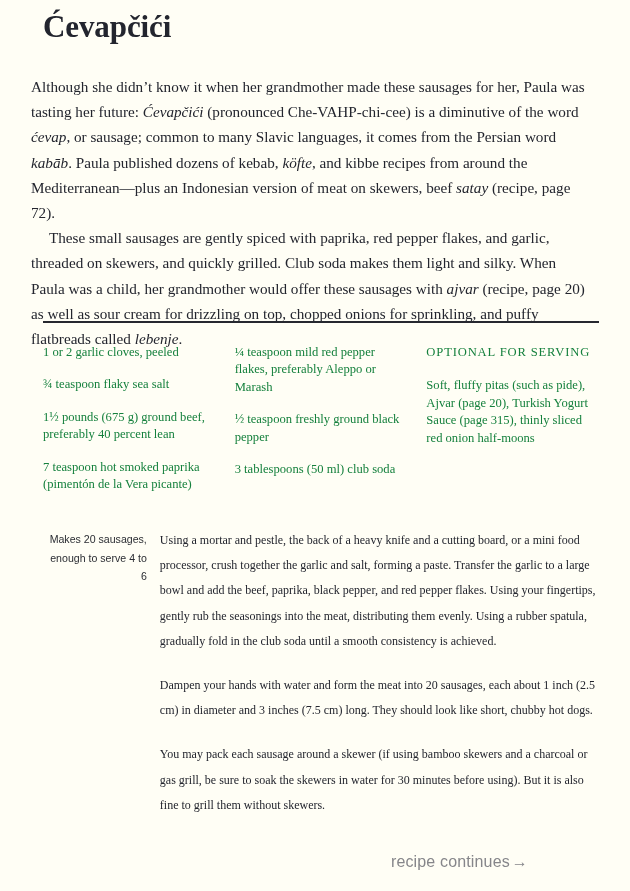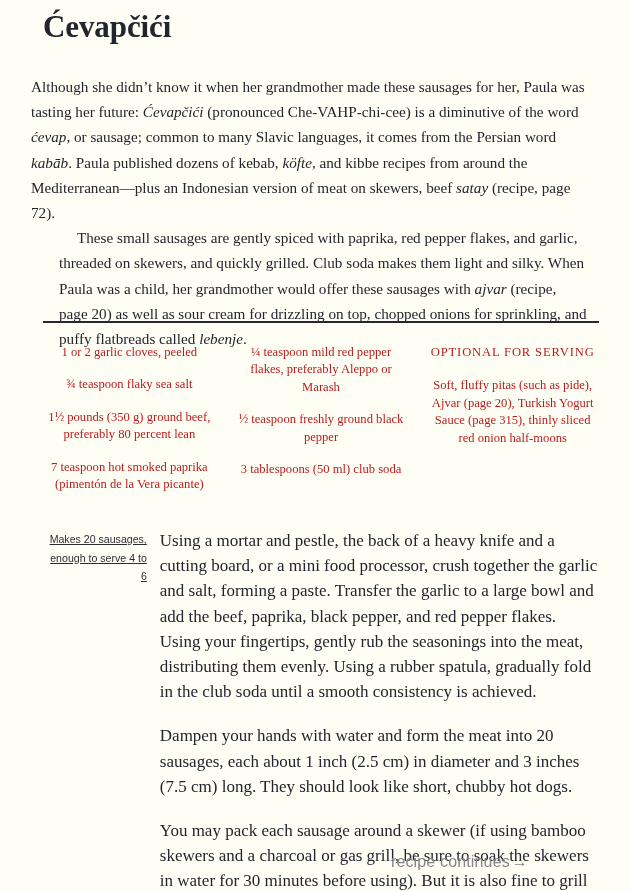--- a/index.html
+++ b/index.html
@@ -46,21 +46,20 @@
   }
   .headnote p {
     margin: 0;
     font-size: 15.2px;
     line-height: 25.2px;
     text-align: left;
     color: #23252e;
   }
   .headnote p.indented {
     text-indent: 18px;
-    margin-left: 28px;
   }
   .headnote em { font-style: italic; }
 
   
   .divider {
     position: absolute;
     left: 43px;
     top: 321px;
     width: 556px;
     height: 2px;
@@ -79,22 +78,21 @@
   }
   .ing-col {
     width: 173px;
     margin-right: 19px;
   }
   .ing-col:last-child { margin-right: 0; }
   .ing-col p {
     margin: 0 0 15px 0;
     font-size: 12.6px;
     line-height: 17.4px;
-    color: #b91c1c;
-    text-align: center;
+    color: #15803d;
   }
   .ing-col p:last-child { margin-bottom: 0; }
   .ing-heading {
     font-size: 10.4px;
     font-weight: normal;
     letter-spacing: 0.85px;
     font-variant: small-caps;
     text-transform: uppercase;
     margin: 0 0 16px 0 !important;
     color: #23252e;
@@ -112,29 +110,28 @@
     align-items: flex-start;
   }
   .yield-note {
     width: 104px;
     text-align: right;
     font-family: "Liberation Sans", "DejaVu Sans", sans-serif;
     font-size: 10.6px;
     line-height: 18.6px;
     color: #2b2d33;
     padding-top: 2px;
-    text-decoration: underline;
   }
   .method {
     width: 440px;
     margin-left: 13px;
   }
   .method p {
     margin: 0 0 19px 0;
-    font-size: 17px;
+    font-size: 12px;
     line-height: 25.2px;
     color: #23252e;
   }
   .method p:last-child { margin-bottom: 0; }
 
   
   .page-footer {
     position: absolute;
     right: 32px;
     bottom: 20px;
@@ -156,21 +153,21 @@
     <p id="hn1"><span>Although she didn’t know it when her grandmother made these sausages for her, Paula was tasting her future: </span><em>Ćevapčići</em><span> (pronounced Che-VAHP-chi-cee) is a diminutive of the word </span><em>ćevap</em><span>, or sausage; common to many Slavic languages, it comes from the Persian word </span><em>kabāb</em><span>. Paula published dozens of kebab, </span><em>köfte</em><span>, and kibbe recipes from around the Mediterranean—plus an Indonesian version of meat on skewers, beef </span><em>satay</em><span> (recipe, page 72).</span></p>
     <p class="indented" id="hn2"><span>These small sausages are gently spiced with paprika, red pepper flakes, and garlic, threaded on skewers, and quickly grilled. Club soda makes them light and silky. When Paula was a child, her grandmother would offer these sausages with </span><em>ajvar</em><span> (recipe, page 20) as well as sour cream for drizzling on top, chopped onions for sprinkling, and puffy flatbreads called </span><em>lebenje</em><span>.</span></p>
   </div>
 
   <div class="divider"></div>
 
   <div class="ingredients" id="ingredients">
       <div class="ing-col">
         <p>1 or 2 garlic cloves, peeled</p>
         <p>¾ teaspoon flaky sea salt</p>
-        <p>1½ pounds (350 g) ground beef, preferably 80 percent lean</p>
+        <p>1½ pounds (675 g) ground beef, preferably 40 percent lean</p>
         <p>7 teaspoon hot smoked paprika (pimentón de la Vera picante)</p>
       </div>
       <div class="ing-col">
         <p>¼ teaspoon mild red pepper flakes, preferably Aleppo or Marash</p>
         <p>½ teaspoon freshly ground black pepper</p>
         <p>3 tablespoons (50 ml) club soda</p>
       </div>
       <div class="ing-col">
         <p class="ing-heading">OPTIONAL FOR SERVING</p>
         <p>Soft, fluffy pitas (such as pide), Ajvar (page 20), Turkish Yogurt Sauce (page 315), thinly sliced red onion half-moons</p>

